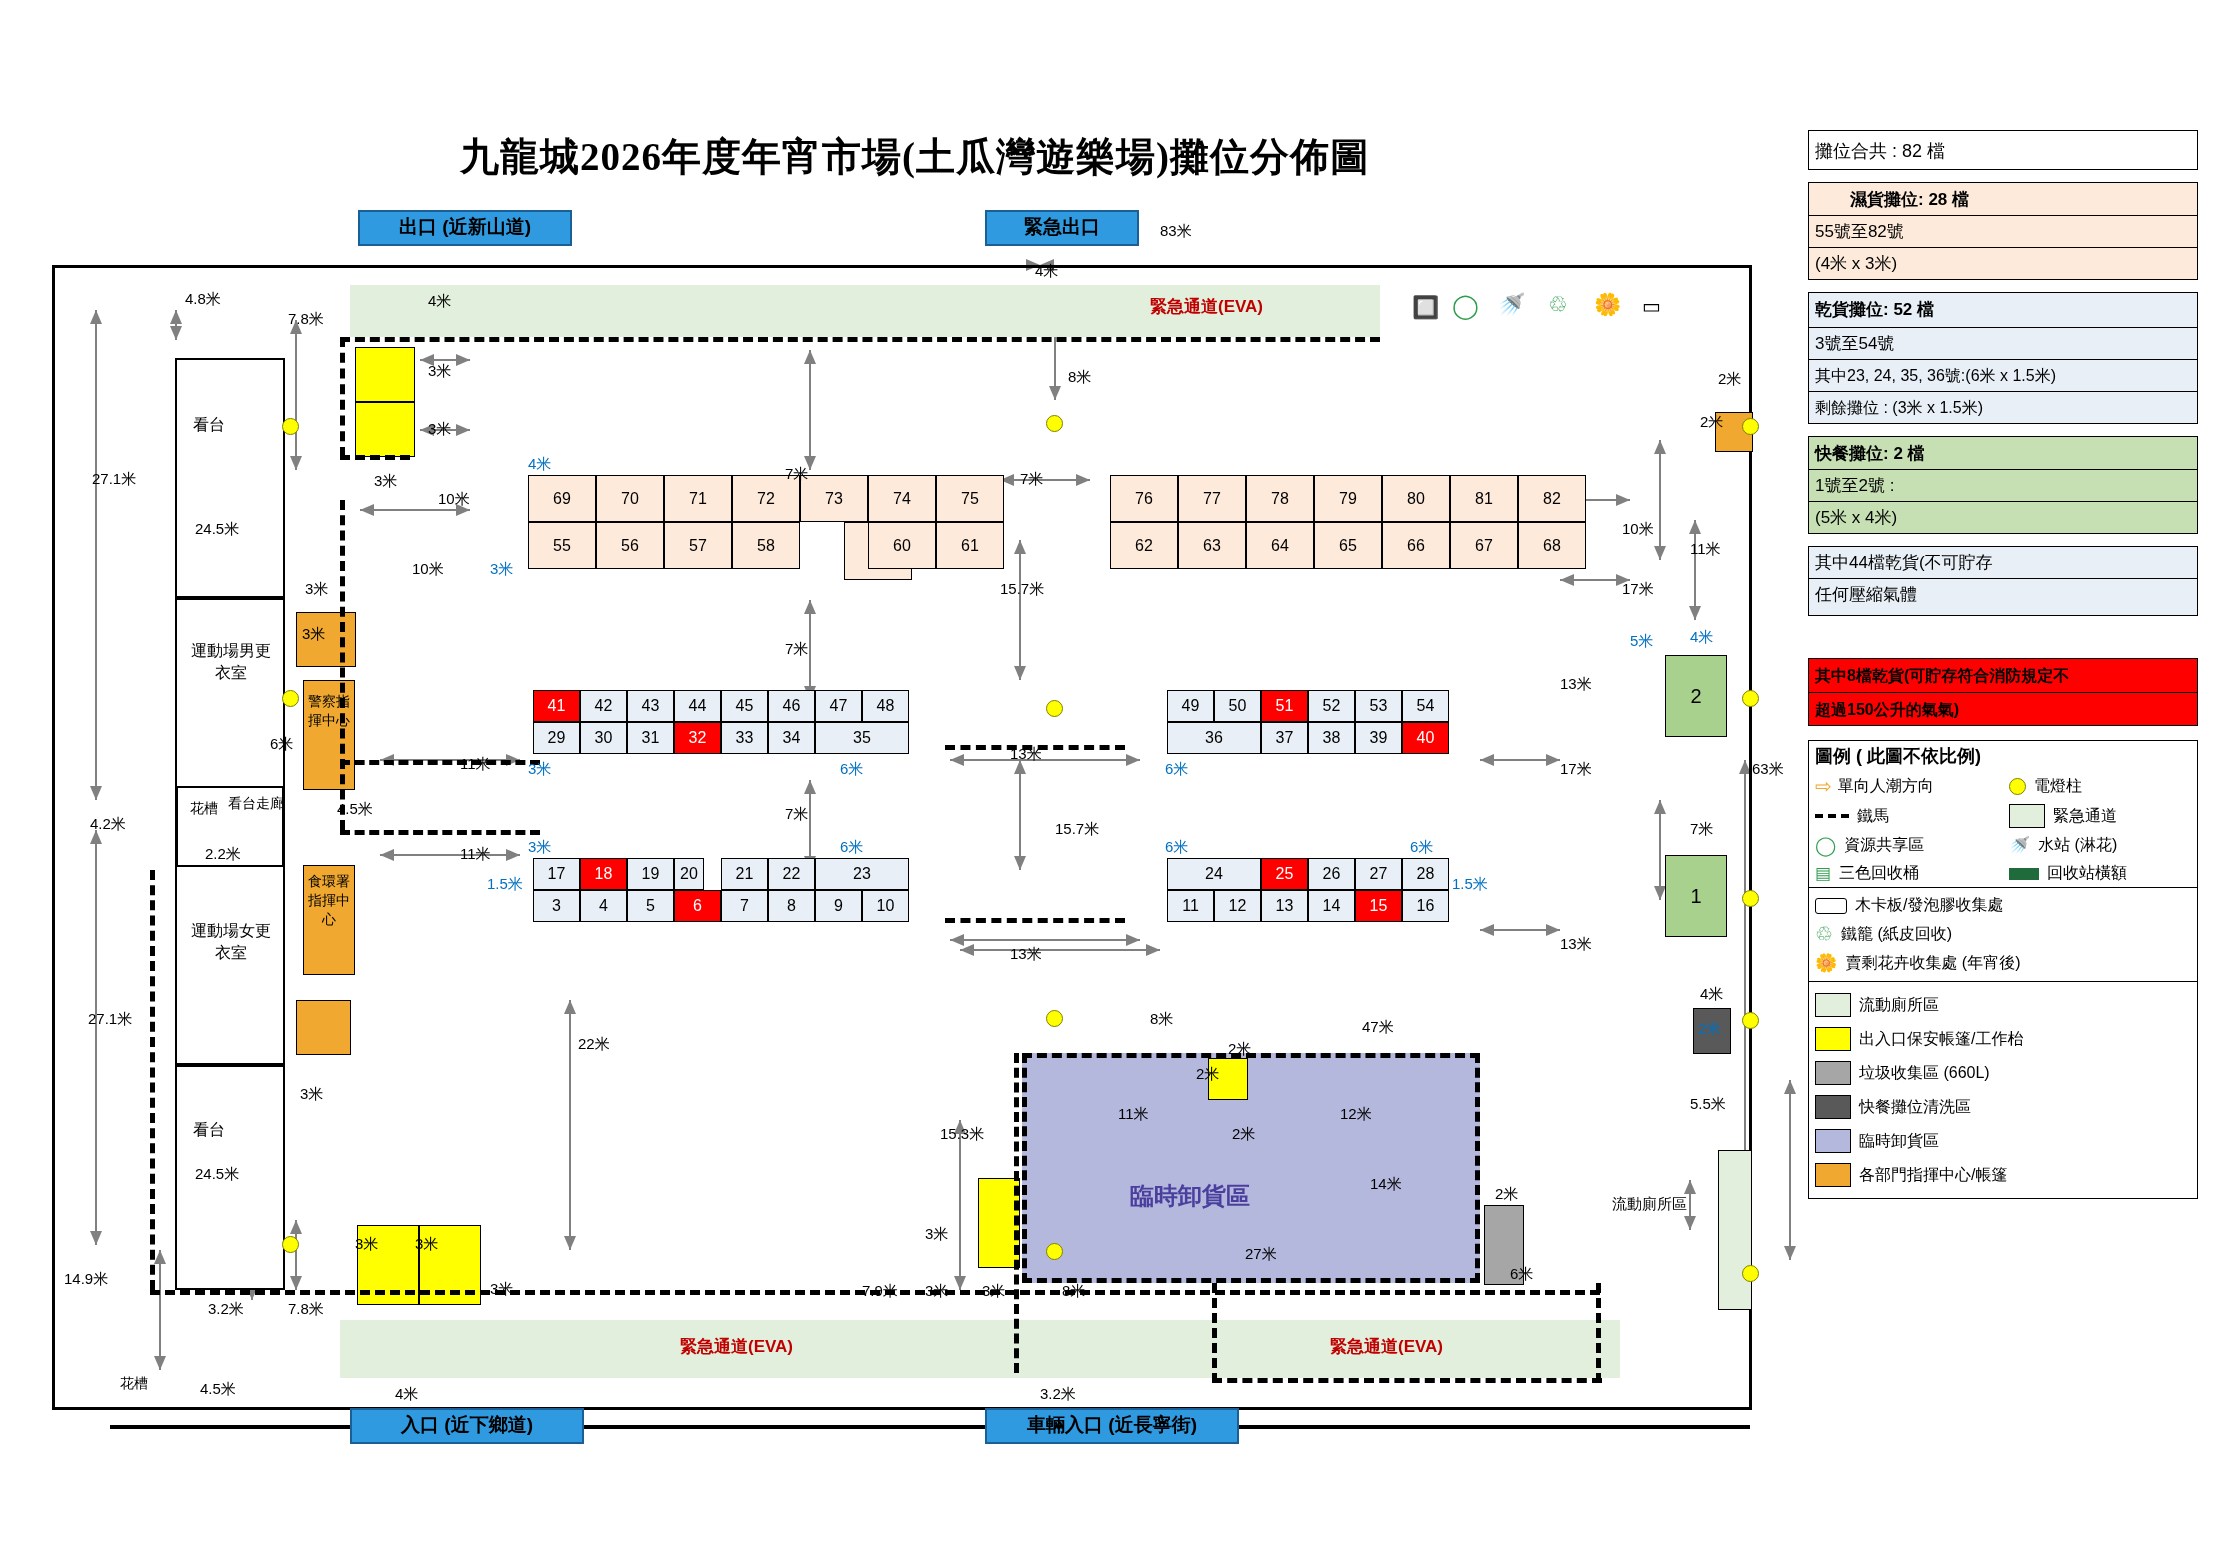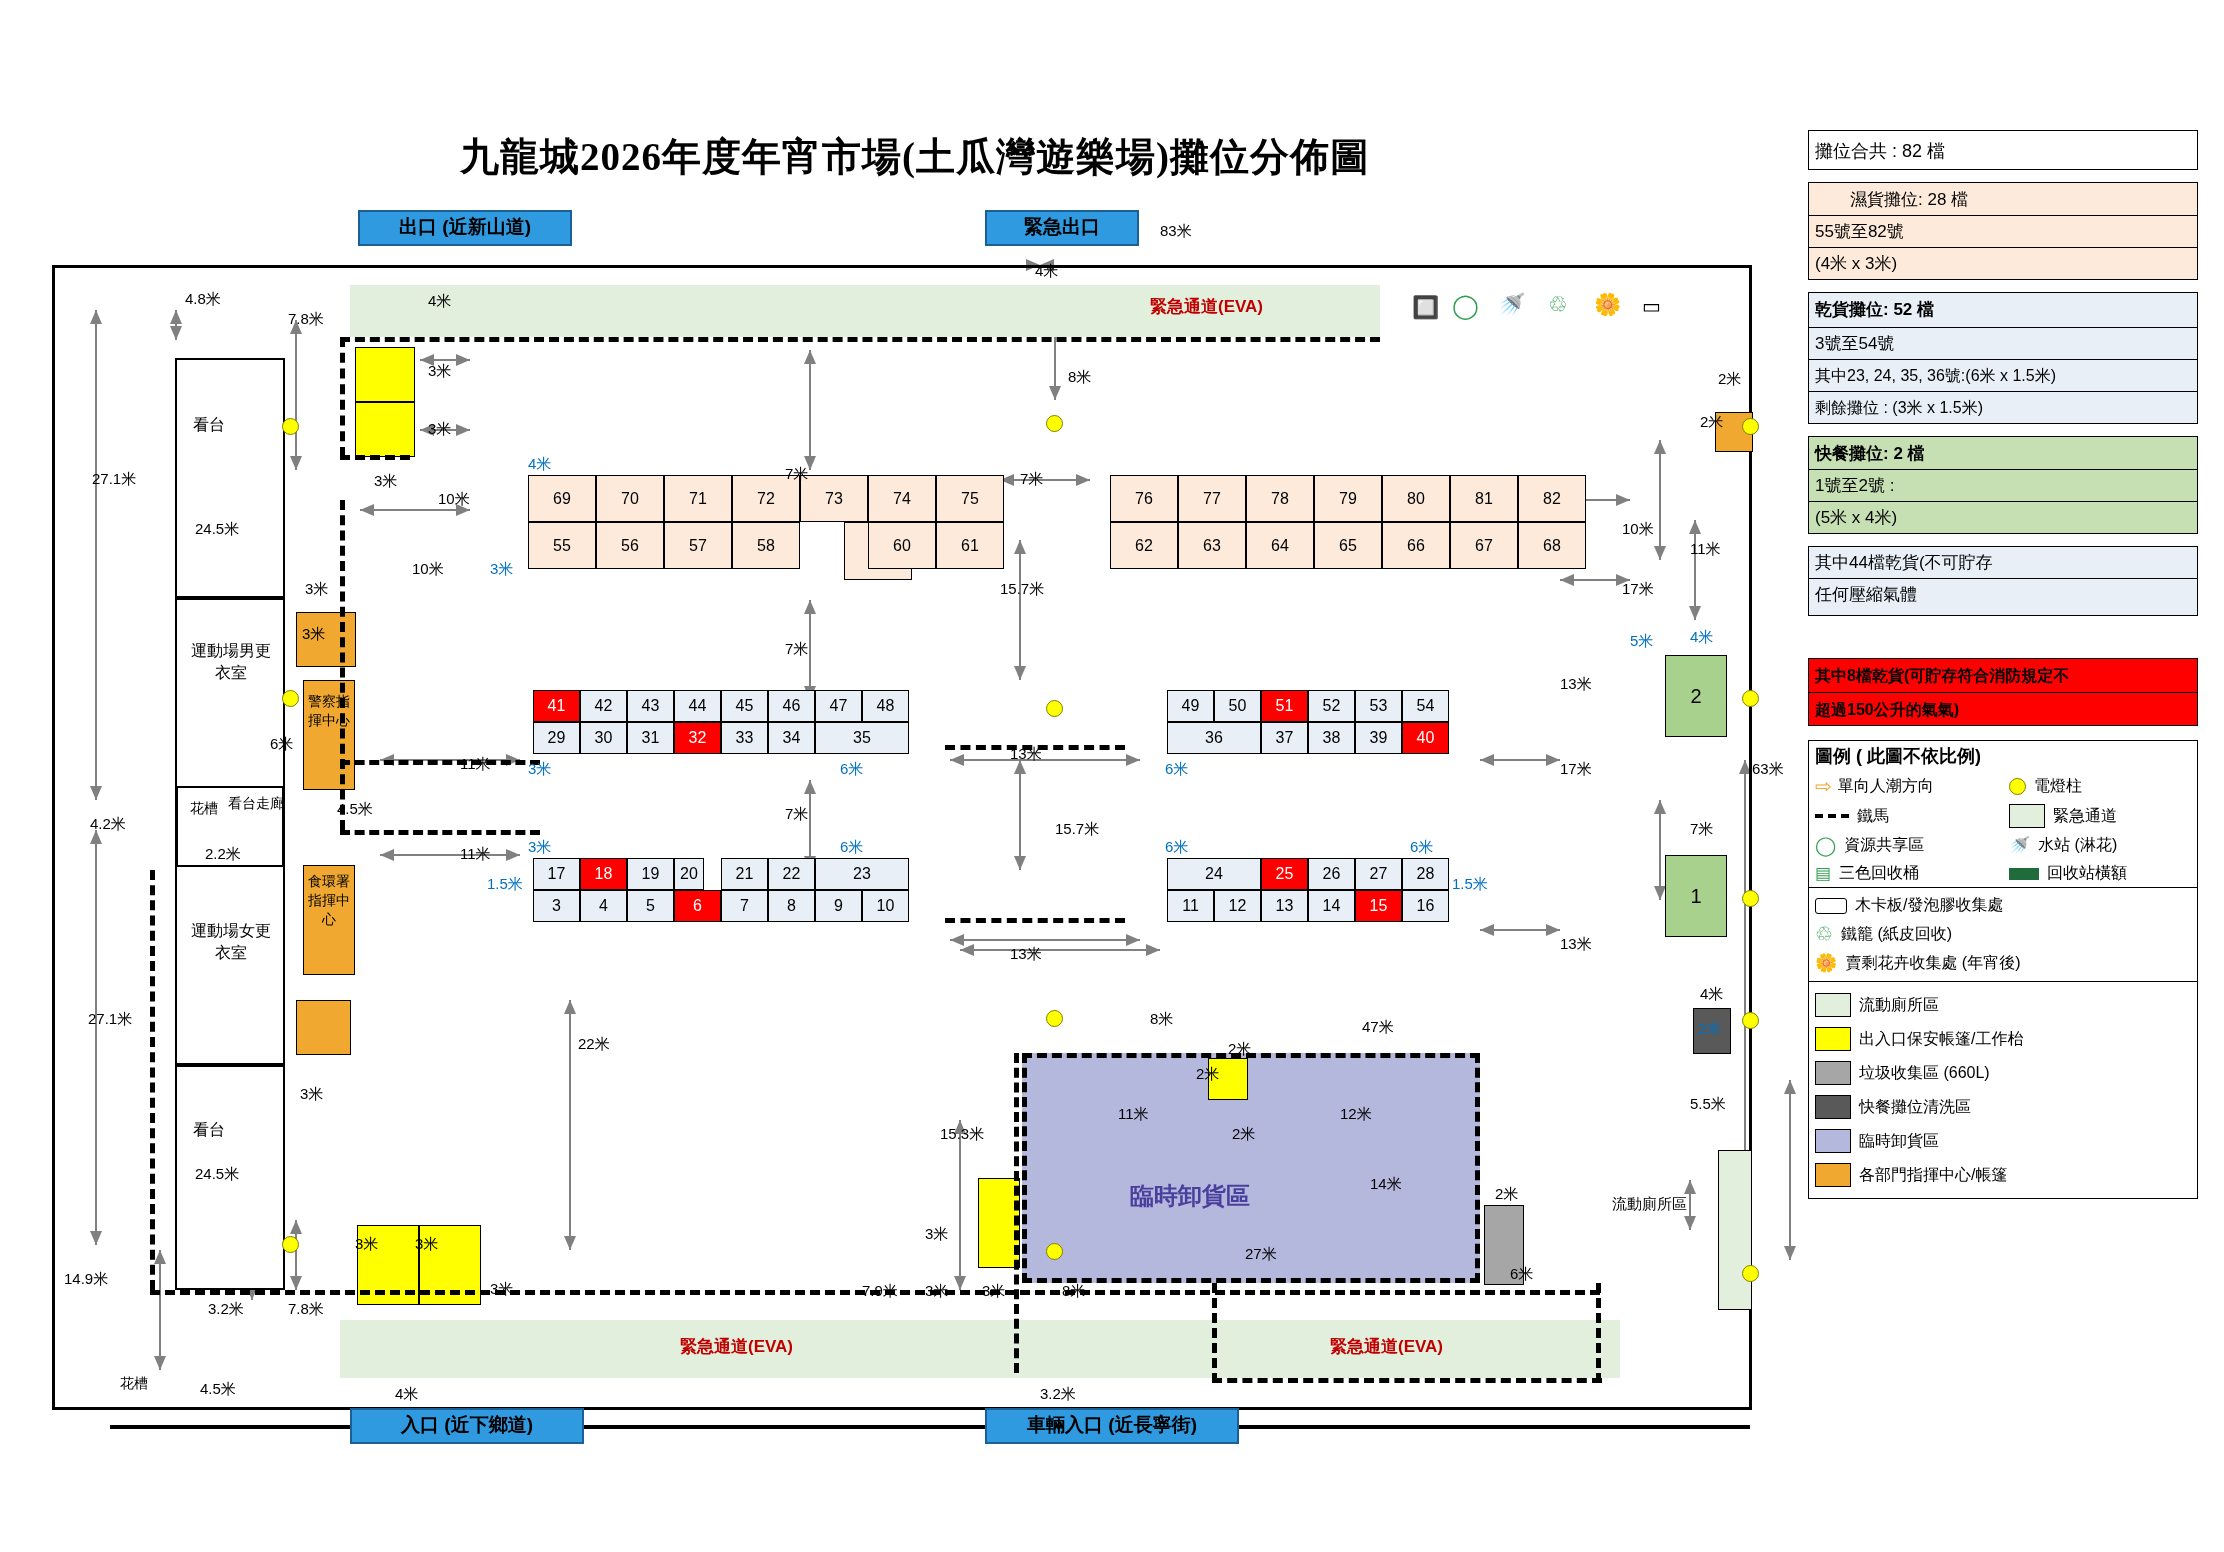--- a/index.html
+++ b/index.html
@@ -390,21 +390,21 @@
 <div class="abs dimblue" style="left:1410px;top:838px;">6米</div>
 <div class="abs dimblue" style="left:487px;top:875px;">1.5米</div>
 <div class="abs dimblue" style="left:1452px;top:875px;">1.5米</div>
 <div class="abs dimblue" style="left:1630px;top:632px;">5米</div>
 <div class="abs dimblue" style="left:1690px;top:628px;">4米</div>
 <div class="abs dimblue" style="left:1698px;top:1020px;">2米</div>
 
 <div class="abs" id="panel">
   <div class="pbox" style="height:40px;line-height:36px;font-size:18px;">攤位合共 : 82 檔</div>
   <div style="height:12px;"></div>
-  <div class="pbox pwet" style="height:34px;line-height:30px;font-weight:normal;padding-left:41px;">濕貨攤位: 28 檔</div>
+  <div class="pbox pwet" style="height:34px;line-height:30px;font-weight:bold;padding-left:41px;">濕貨攤位: 28 檔</div>
   <div class="pbox pwet" style="height:32px;line-height:28px;border-top:none;">55號至82號</div>
   <div class="pbox pwet" style="height:32px;line-height:28px;border-top:none;">(4米 x 3米)</div>
   <div style="height:12px;"></div>
   <div class="pbox pdry" style="height:36px;line-height:30px;font-weight:bold;">乾貨攤位: 52 檔</div>
   <div class="pbox pdry" style="height:32px;line-height:28px;border-top:none;">3號至54號</div>
   <div class="pbox pdry" style="height:32px;line-height:28px;border-top:none;font-size:16px;">其中23, 24, 35, 36號:(6米 x 1.5米)</div>
   <div class="pbox pdry" style="height:32px;line-height:28px;border-top:none;font-size:16px;">剩餘攤位 : (3米 x 1.5米)</div>
   <div style="height:12px;"></div>
   <div class="pbox pgreen" style="height:34px;line-height:30px;font-weight:bold;">快餐攤位: 2 檔</div>
   <div class="pbox pgreen" style="height:32px;line-height:28px;border-top:none;">1號至2號 :</div>

